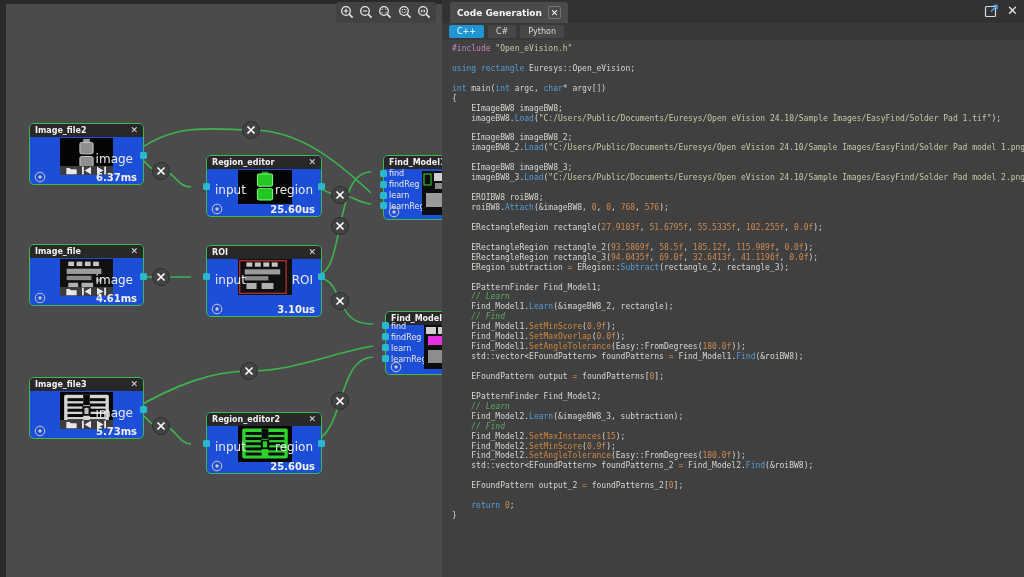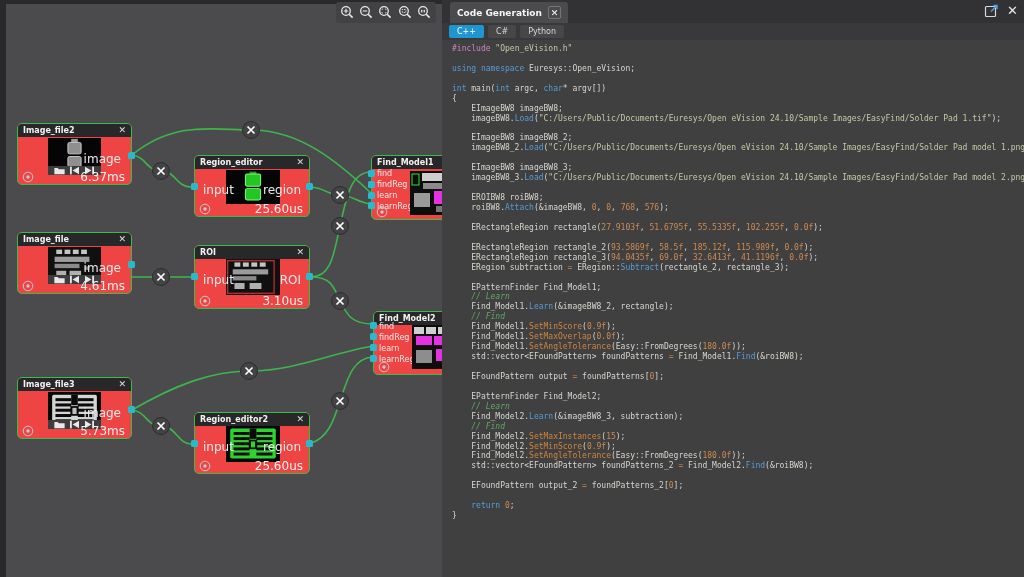--- a/index.html
+++ b/index.html
@@ -13,30 +13,30 @@
   .edge-top { position:absolute; left:0; top:0; width:442px; height:4px; background:#29292b; }
   .edge-left { position:absolute; left:0; top:0; width:6px; height:577px; background:#29292b; }
   .wires { position:absolute; left:0; top:0; width:442px; height:577px; }
 
   .zoombar { position:absolute; left:336px; top:2px; width:100px; height:21px;
     background:#424245; border-radius:3px; display:flex; align-items:center;
     justify-content:space-around; padding:0 2px; }
   .zbtn { width:17px; height:17px; display:flex; align-items:center; justify-content:center; cursor:pointer; }
 
   
-  .node { position:absolute; background:#ef4444; border:1.5px solid #3cbb49;
-    border-radius:5px; color:#e8e8e8; }
+  .node { position:absolute; background:#1d4ed8; border:1.5px solid #3cbb49;
+    border-radius:5px; color:#e8e8e8;margin-left:12px; }
   .node-title { position:absolute; left:0; top:0; right:0; height:13px;
     background:#28282a; border-radius:4px 4px 0 0; display:flex; align-items:center;
     padding:0 5px; font-size:8px; font-weight:bold; color:#f2f2f2; }
   .node-title .ttl { flex:1; white-space:nowrap; overflow:hidden; }
   .node-close { font-size:9px; font-weight:bold; color:#e0e0e0; line-height:9px; cursor:pointer; }
   .node-footer { position:absolute; left:4px; right:6px; bottom:1px; height:12px;
     display:flex; align-items:center; justify-content:space-between; }
-  .time { font-size:12px; font-weight:normal; color:#f0f0f0; }
+  .time { font-size:10px; font-weight:bold; color:#f0f0f0; }
   .thumb { position:absolute; background:#000; overflow:hidden; }
   .thumb svg { display:block; width:100%; height:100%; }
   .media-strip { position:absolute; left:0; right:0; bottom:0; height:9px;
     background:#3d3d40; display:flex; align-items:center; justify-content:space-around; padding:0 4px; }
   .port { position:absolute; width:7px; height:7px; background:#29b9cb; border-radius:1.5px; cursor:crosshair; }
   .plabel { position:absolute; font-size:12px; color:#eaeaea; white-space:nowrap; }
   .prow { position:absolute; left:5px; font-size:8px; color:#eaeaea; height:10px; line-height:10px; }
 
   
   .panel { position:absolute; left:442px; top:0; width:582px; height:577px; background:#404040; }
@@ -261,21 +261,21 @@
       </div>
       <div class="node-footer">
         <svg width="12" height="12" viewBox="0 0 12 12">
             <circle cx="6" cy="6" r="4.8" stroke="#c9c9c9" stroke-width="1" fill="none"></circle>
             <circle cx="6" cy="6" r="1.7" fill="#c9c9c9"></circle>
           </svg>
         <span></span>
       </div>
     </div>
 
-    <div class="node" style="left:17px;top:232px;width:115px;height:62px">
+    <div class="node" style="left:17px;top:244px;width:115px;height:62px">
       <div class="node-title">
           <span class="ttl">Image_file</span>
           <span class="node-close">✕</span>
         </div>
       <div class="thumb" style="left:30px;top:14px;width:53px;height:37px">
         <svg viewBox="0 0 64 42" preserveAspectRatio="none">
           <rect width="64" height="42" fill="#101010"></rect>
           <rect x="10" y="3" width="7" height="5" fill="#c4c4c4"></rect>
             <rect x="20" y="3" width="7" height="5" fill="#c4c4c4"></rect>
             <rect x="30" y="3" width="7" height="5" fill="#c4c4c4"></rect>
@@ -304,21 +304,21 @@
       <div class="port" style="right:-4px;top:28px"></div>
       <div class="node-footer">
         <svg width="12" height="12" viewBox="0 0 12 12">
             <circle cx="6" cy="6" r="4.8" stroke="#c9c9c9" stroke-width="1" fill="none"></circle>
             <circle cx="6" cy="6" r="1.7" fill="#c9c9c9"></circle>
           </svg>
         <span class="time">4.61ms</span>
       </div>
     </div>
 
-    <div class="node" style="left:194px;top:245px;width:116px;height:64px">
+    <div class="node" style="left:194px;top:245px;width:116px;height:72px">
       <div class="node-title">
           <span class="ttl">ROI</span>
           <span class="node-close">✕</span>
         </div>
       <div class="thumb" style="left:31px;top:13px;width:54px;height:36px">
         <svg viewBox="0 0 64 42" preserveAspectRatio="none">
           <rect width="64" height="42" fill="#101010"></rect>
           <rect x="10" y="4" width="7" height="5" fill="#c4c4c4"></rect>
             <rect x="20" y="4" width="7" height="5" fill="#c4c4c4"></rect>
             <rect x="30" y="4" width="7" height="5" fill="#c4c4c4"></rect>
@@ -479,21 +479,21 @@
       </div>
     </div>
     <div class="lang-bar">
       <div class="lang-tab active">C++</div>
       <div class="lang-tab">C#</div>
       <div class="lang-tab">Python</div>
     </div>
     <div class="code" id="code-area">
         <div class="cl"><span class="t-p">#include </span><span class="t-s">"Open_eVision.h"</span></div>
         <div class="cl">&nbsp;</div>
-        <div class="cl"><span class="t-k">using </span><span class="t-k">namespace </span><span class="t-d">Euresys::Open_eVision;</span></div>
+        <div class="cl"><span class="t-k">using </span><span class="t-k">rectangle </span><span class="t-d">Euresys::Open_eVision;</span></div>
         <div class="cl">&nbsp;</div>
         <div class="cl"><span class="t-k">int </span><span class="t-d">main(</span><span class="t-k">int </span><span class="t-d">argc, </span><span class="t-k">char</span><span class="t-d">* argv[])</span></div>
         <div class="cl"><span class="t-d">{</span></div>
         <div class="cl"><span class="t-d">    EImageBW8 imageBW8;</span></div>
         <div class="cl"><span class="t-d">    imageBW8.</span><span class="t-m">Load</span><span class="t-d">(</span><span class="t-s">"C:/Users/Public/Documents/Euresys/Open eVision 24.10/Sample Images/EasyFind/Solder Pad 1.tif"</span><span class="t-d">);</span></div>
         <div class="cl">&nbsp;</div>
         <div class="cl"><span class="t-d">    EImageBW8 imageBW8_2;</span></div>
         <div class="cl"><span class="t-d">    imageBW8_2.</span><span class="t-m">Load</span><span class="t-d">(</span><span class="t-s">"C:/Users/Public/Documents/Euresys/Open eVision 24.10/Sample Images/EasyFind/Solder Pad model 1.png"</span></div>
         <div class="cl">&nbsp;</div>
         <div class="cl"><span class="t-d">    EImageBW8 imageBW8_3;</span></div>

